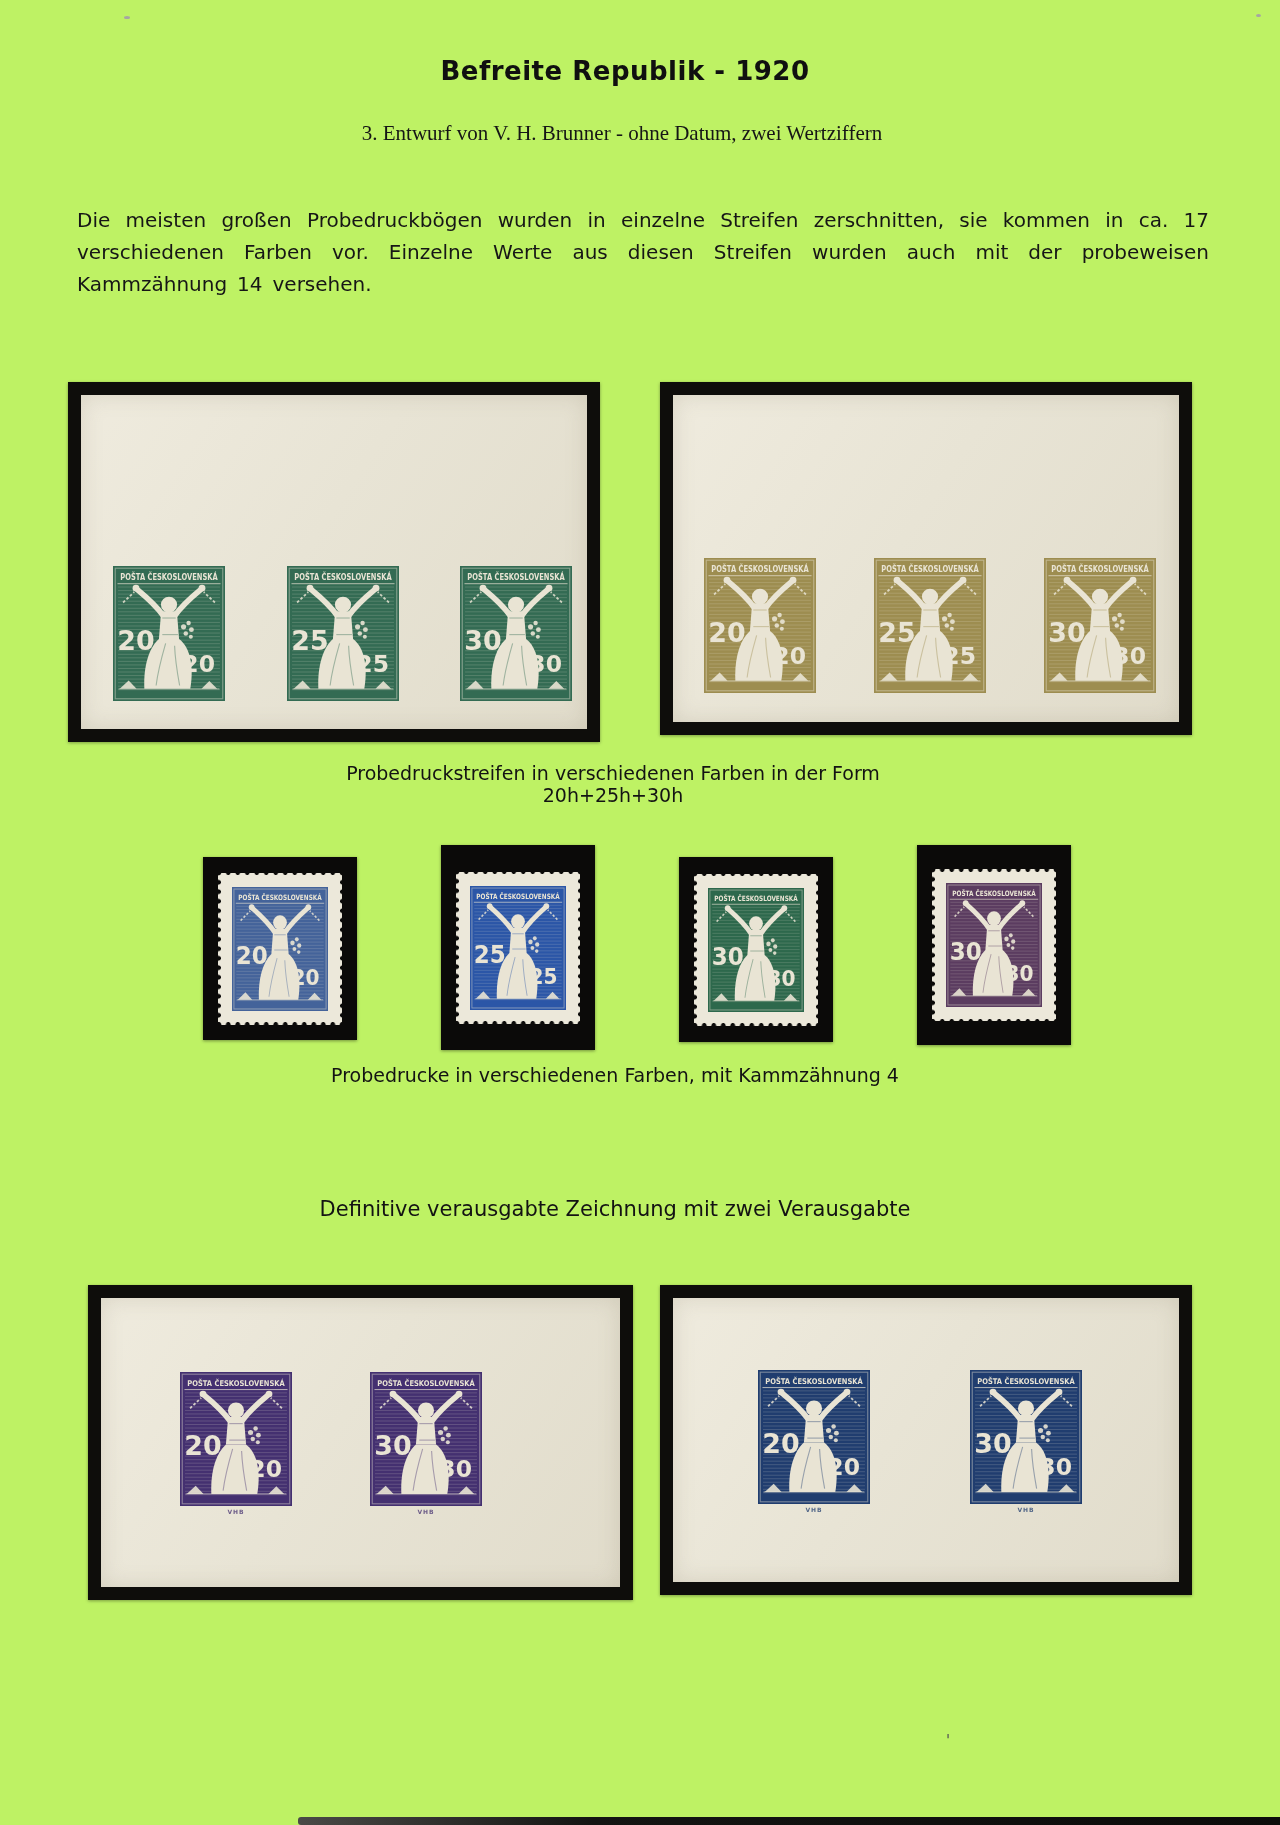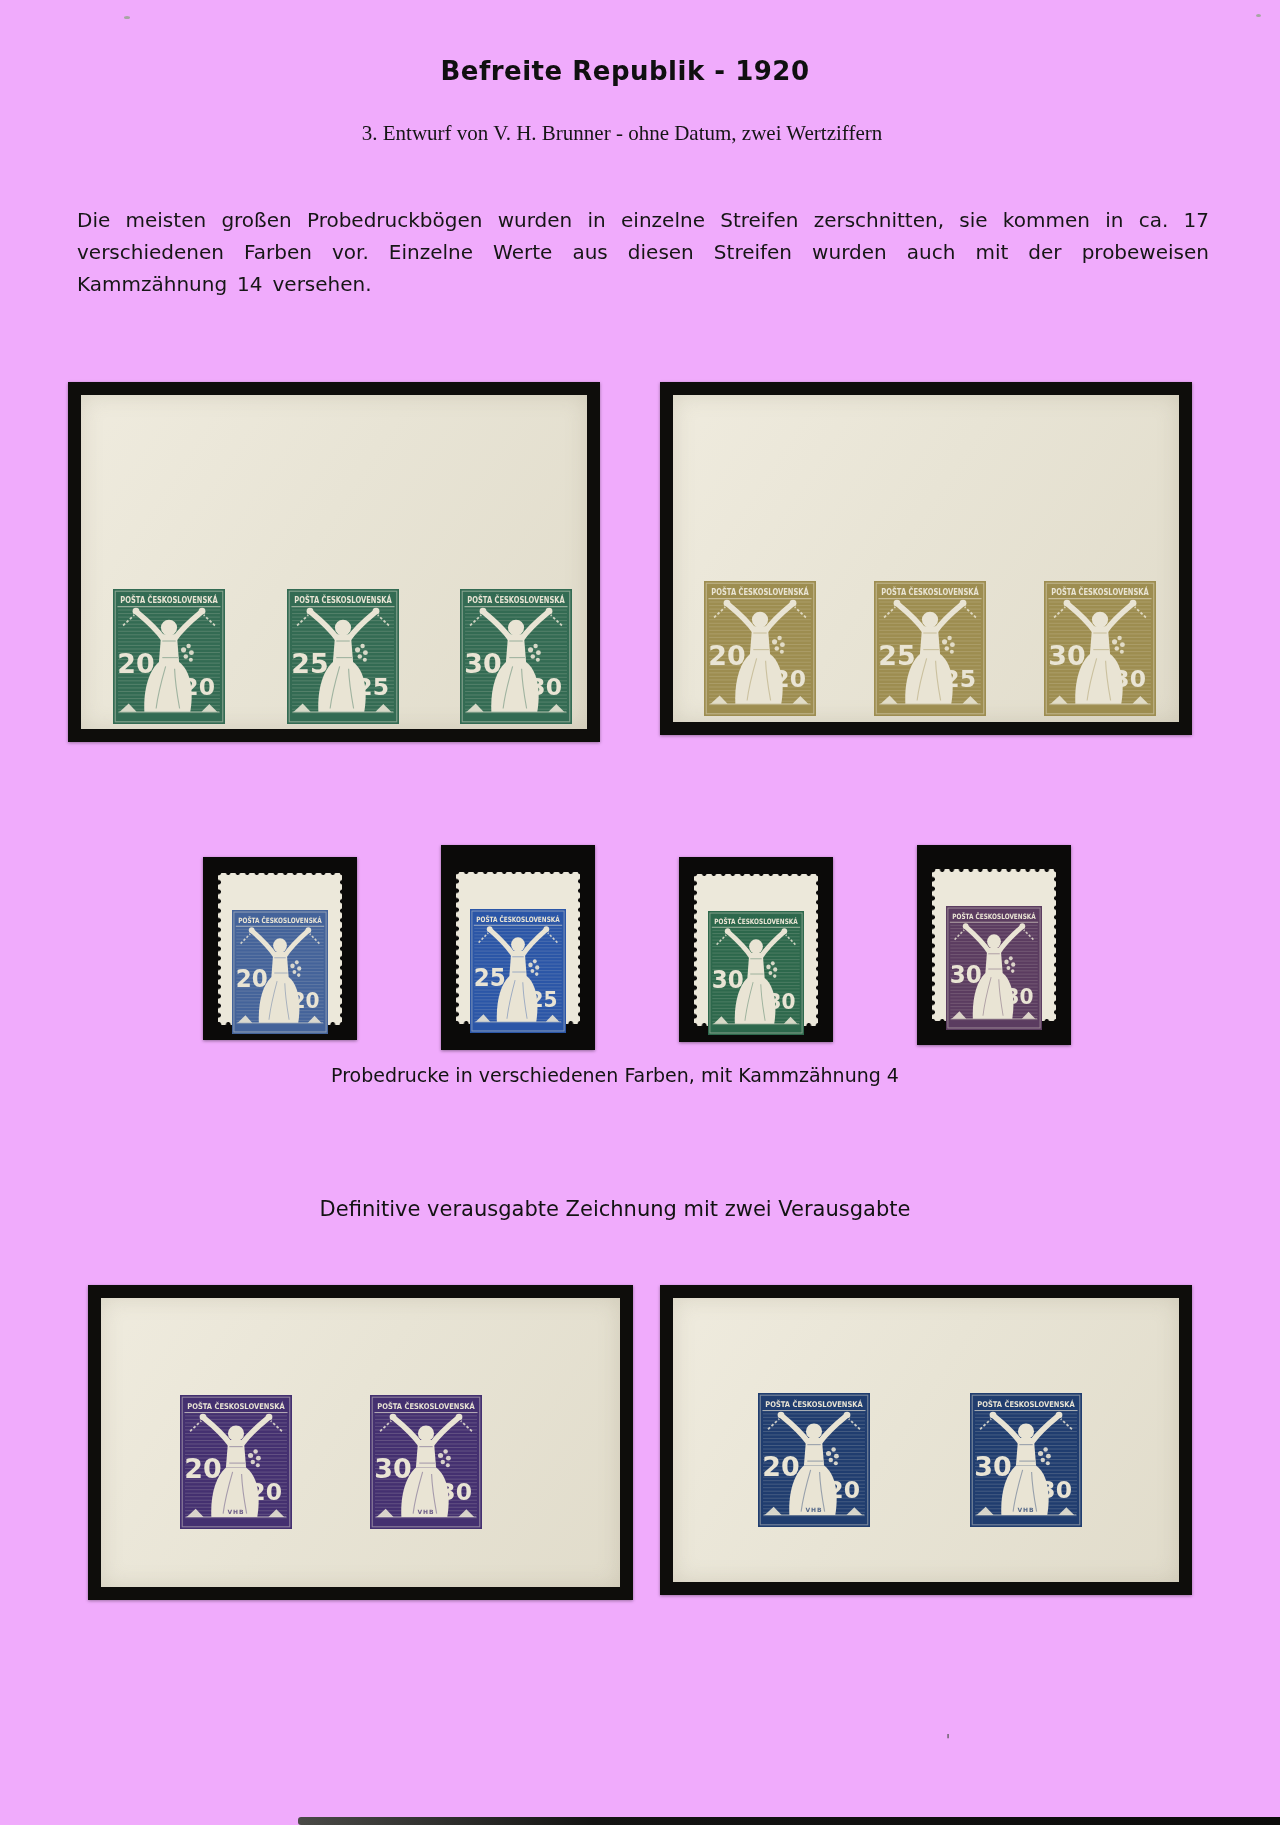--- a/index.html
+++ b/index.html
@@ -1,33 +1,33 @@
 <!DOCTYPE html>
 <html><head>
 <meta charset="utf-8">
 <style>
   html,body{margin:0;padding:0;background:#d8d8d6;}
-  #page{position:relative;width:1280px;height:1825px;margin:0 auto;background:#f0abfc;
+  #page{position:relative;width:1280px;height:1825px;margin:0 auto;background:#bef264;
         font-family:"DejaVu Sans","Liberation Sans",sans-serif;color:#161616;overflow:hidden;}
   .title{position:absolute;top:56px;left:335px;width:580px;text-align:center;
          font-size:26px;font-weight:bold;letter-spacing:.5px;color:#101010;}
   .subtitle{position:absolute;top:121px;left:272px;width:700px;text-align:center;font-size:21px;font-family:Liberation Serif, serif;}
   .bodytext{position:absolute;top:192px;left:65px;width:1156px;font-size:20px;line-height:32px;
             text-align:justify;word-spacing:.18em;}
   .bodytext p{margin:12px;text-align:justify;}
   .caption{position:absolute;text-align:center;font-size:19px;color:#131313;}
   #cap-strips{top:762px;left:273px;width:680px;}
   #cap-perf{top:1064px;left:320px;width:590px;}
   #head-def{top:1197px;left:305px;width:620px;font-size:21px;}
   #cap-def{top:1636px;left:160px;width:895px;}
   .block{position:absolute;background:#0e0d0b;box-shadow:0 1px 3px rgba(0,0,0,.35);}
   .paper{position:absolute;inset:13px;
          background:linear-gradient(124deg,#efebde 0%,#e8e4d5 45%,#e1dccb 100%);
          box-shadow:inset 0 0 22px rgba(115,105,80,.18);}
-  .ink{position:absolute;margin-top:23px;}
+  .ink{position:absolute;}
   .ink svg{display:block;width:100%;height:100%;}
   .mount{position:absolute;background:#0b0a09;box-shadow:0 1px 3px rgba(0,0,0,.4);}
   .perfpaper{position:absolute;background:#ece8da;}
   .perfpaper::before{content:"";position:absolute;inset:-4.5px;pointer-events:none;
     background-image:
       radial-gradient(circle 2.4px at 50% 50%,#0b0a09 2.1px,rgba(0,0,0,0) 2.7px),
       radial-gradient(circle 2.4px at 50% 50%,#0b0a09 2.1px,rgba(0,0,0,0) 2.7px),
       radial-gradient(circle 2.4px at 50% 50%,#0b0a09 2.1px,rgba(0,0,0,0) 2.7px),
       radial-gradient(circle 2.4px at 50% 50%,#0b0a09 2.1px,rgba(0,0,0,0) 2.7px);
     background-size:9.5px 9px,9.5px 9px,9px 9.5px,9px 9.5px;
@@ -43,20 +43,21 @@
 </head>
 <body>
 
 <div id="page">
   <div class="title">Befreite Republik - 1920</div>
   <div class="subtitle">3. Entwurf von V. H. Brunner - ohne Datum, zwei Wertziffern</div>
   <div class="bodytext">
     <p>Die meisten großen Probedruckbögen wurden in einzelne Streifen zerschnitten, sie kommen in ca. 17 verschiedenen Farben vor. Einzelne Werte aus diesen Streifen wurden auch mit der probeweisen Kammzähnung 14 versehen.</p>
   </div>
 
+  <div class="caption" id="cap-strips">Probedruckstreifen in verschiedenen Farben in der Form 20h+25h+30h</div>
   <div class="caption" id="cap-perf">Probedrucke in verschiedenen Farben, mit Kammzähnung 4</div>
   <div class="caption" id="head-def">Definitive verausgabte Zeichnung mit zwei Verausgabte</div>
 
   <div class="scanstrip"></div>
   <div class="speck" style="left:124px;top:16px;width:6px;height:3px;"></div>
   <div class="speck" style="left:1256px;top:14px;width:5px;height:3px;"></div>
   <div class="scanmark">'</div>
 <div class="block" style="left: 68px; top: 382px; width: 532px; height: 360px;">
       <div class="paper"></div>
       <div class="ink" style="left: 45px; top: 184px; width: 112px; height: 135px;">

